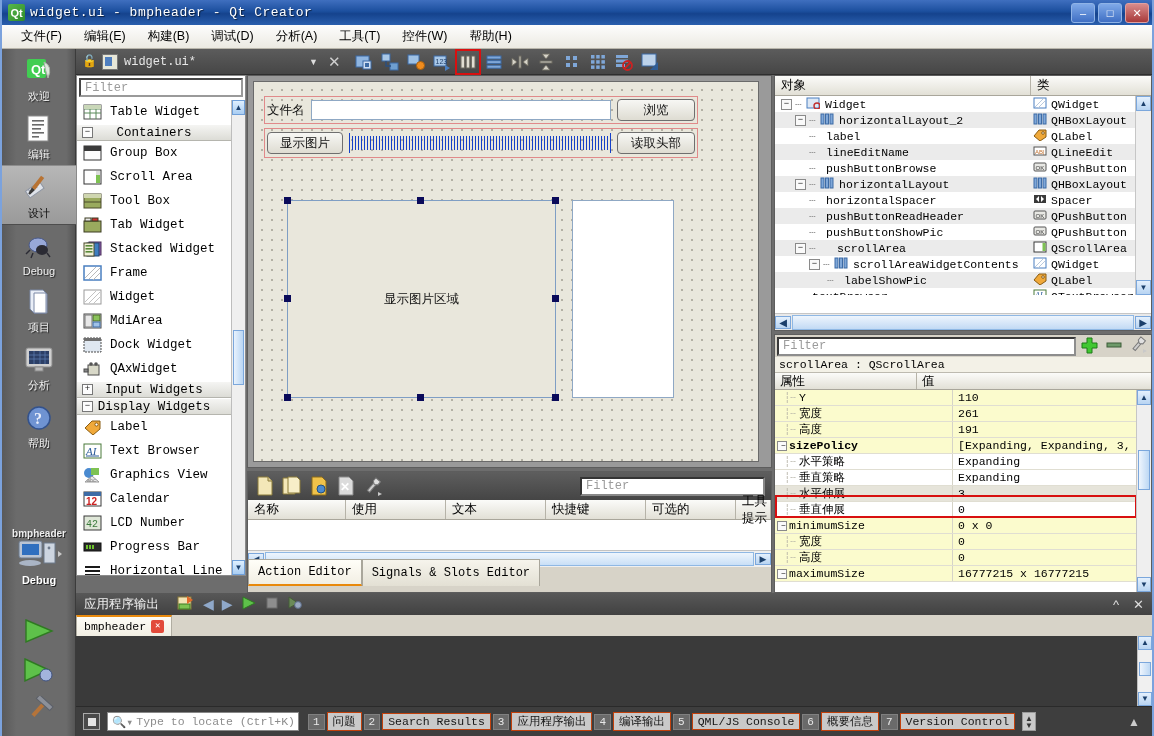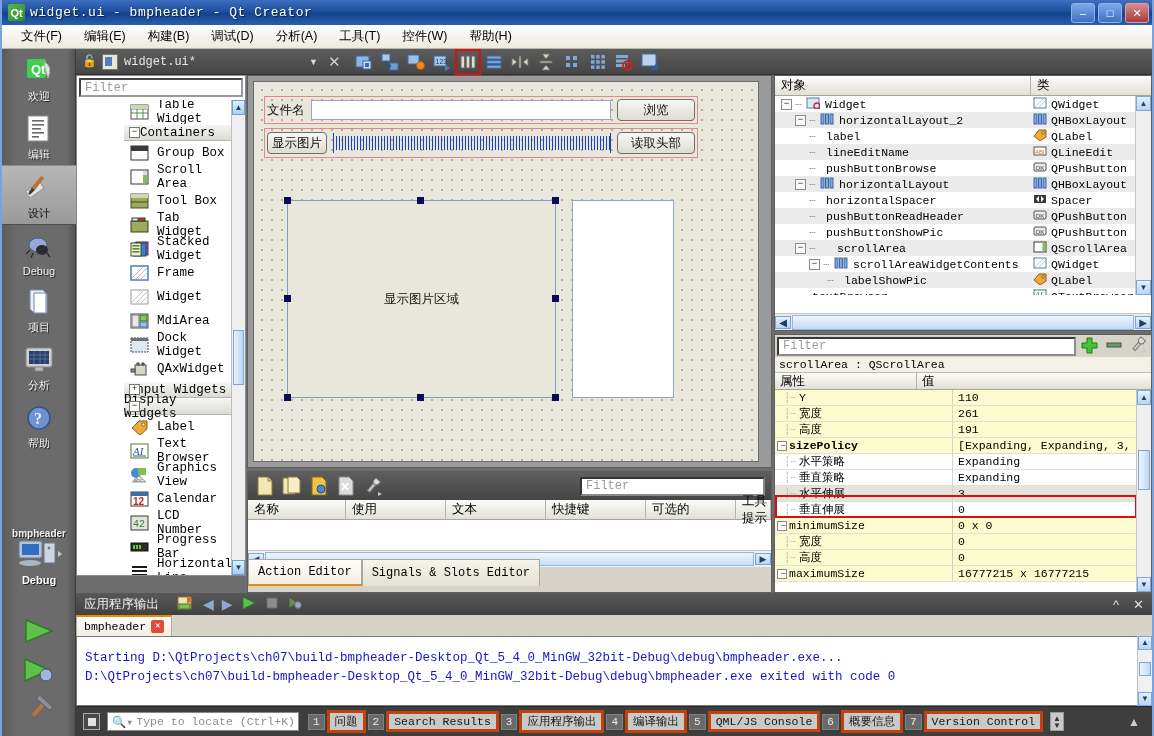--- a/index.html
+++ b/index.html
@@ -67,21 +67,21 @@
      cursor:pointer;position:relative;}
   .tbicon svg{display:block;}
   .tbicon.boxed{outline:2px solid #d81010;outline-offset:1px;}
 
   
   .wbox{position:absolute;left:74px;top:75px;width:170px;bottom:160px;background:#fff;
      border:1px solid #8a8a8a;}
   .wfilter{margin:2px;height:19px;border:2px inset #9a9a9a;background:#fff;
      color:#9b9b9b;font-family:"Liberation Mono","DejaVu Sans Mono",monospace;font-size:12px;
      padding:1px 4px;display:flex;align-items:center;}
-  .wlist{position:absolute;left:0;right:14px;top:24px;bottom:0;overflow:hidden;padding-left:47px;}
+  .wlist{position:absolute;left:0;right:14px;top:24px;bottom:0;overflow:hidden;}
   .witem{height:24px;display:flex;align-items:center;padding-left:6px;font-size:12.5px;
      font-family:"Liberation Mono","DejaVu Sans Mono",monospace;cursor:pointer;}
   .wicon{width:19px;height:17px;margin-right:8px;flex:0 0 19px;}
   .wcat{height:17px;background:linear-gradient(to bottom,#f5f5f3,#dcdcd6);
      border-top:1px solid #fff;border-bottom:1px solid #b5b5ae;
      display:flex;align-items:center;justify-content:center;position:relative;
      font-family:"Liberation Mono","DejaVu Sans Mono",monospace;font-size:12.5px;cursor:pointer;}
   .wcat .exp{position:absolute;left:5px;width:11px;height:11px;border:1px solid #777;background:#fcfcfc;
      font-size:9px;line-height:9px;text-align:center;color:#222;}
   .wscroll{position:absolute;right:0;top:24px;bottom:0;width:14px;background:#efefef;border-left:1px solid #bdbdbd;}
@@ -207,21 +207,21 @@
      display:flex;align-items:center;padding-left:7px;border-top:1px solid #2a2a2a;}
   .sb-sq{width:17px;height:17px;border:1px solid #aaa;background:#4a4a4a;margin-right:7px;
      display:flex;align-items:center;justify-content:center;}
   .sb-sq i{display:block;width:8px;height:8px;background:#e3e3e3;}
   .sb-locate{width:192px;height:19px;background:#fff;border:1px solid #888;display:flex;align-items:center;
      padding-left:4px;gap:3px;font-family:"Liberation Mono","DejaVu Sans Mono",monospace;
      font-size:11.5px;color:#8d8d8d;}
   .sb-tabs{display:flex;align-items:center;margin-left:9px;gap:2px;}
   .sb-num{background:#6a6a6a;color:#e8e8e8;font-size:11px;padding:1px 4px;border:1px solid #808080;
      font-family:"Liberation Mono","DejaVu Sans Mono",monospace;}
-  .sb-lab{background:#c9c9c9;color:#151515;font-size:11.5px;padding:1px 5px;border:3px solid #c2410c;
+  .sb-lab{background:#c9c9c9;color:#151515;font-size:11.5px;padding:1px 5px;border:1px solid #c2410c;
      font-family:"Liberation Mono","DejaVu Sans Mono",monospace;cursor:pointer;}
   .sb-spin{margin-left:5px;width:14px;height:19px;background:#c9c9c9;border:1px solid #9a9a9a;
      font-size:8px;color:#333;display:flex;flex-direction:column;align-items:center;justify-content:center;line-height:7px;}
   .sb-up{margin-left:auto;margin-right:12px;color:#ccc;font-size:12px;cursor:pointer;}
 </style>
 </head>
 <body>
 
 <div id="app">
 
@@ -707,21 +707,21 @@
   <div class="formarea">
     <div class="formcanvas">
 
       <div class="laygroup" style="left:10px;top:14px;right:60px;height:28px;display:flex;align-items:center;gap:6px;">
         <span class="qlabel">文件名</span>
         <span class="qlineedit" style="flex:1;"></span>
         <span class="qbtn" style="width:78px;">浏览</span>
       </div>
 
       <div class="laygroup" style="left:10px;top:46px;right:60px;height:30px;display:flex;align-items:center;gap:6px;">
-        <span class="qbtn" style="width:60px;">显示图片</span>
+        <span class="qbtn" style="width:76px;">显示图片</span>
         <span class="spacerviz" style="flex:1;">
             <span class="bar"></span>
           </span>
         <span class="qbtn" style="width:78px;">读取头部</span>
       </div>
 
       <div class="selbox" style="left:33px;top:118px;width:269px;height:198px;background:#e9e7dc;">
         <span class="centerlbl">显示图片区域</span>
       </div>
       <div class="handle" style="left:30px;top:115px;"></div>
@@ -1188,24 +1188,20 @@
       <span class="out-right">
         <span>^</span>
         <span>✕</span>
       </span>
     </div>
     <div class="out-tabstrip">
       <div class="out-tab">
         <span>bmpheader</span>
         <span class="out-close">✕</span>
       </div>
-    </div>
-    <div class="out-body">
-      <div class="out-line">Starting D:\QtProjects\ch07\build-bmpheader-Desktop_Qt_5_4_0_MinGW_32bit-Debug\debug\bmpheader.exe...</div>
-      <div class="out-line">D:\QtProjects\ch07\build-bmpheader-Desktop_Qt_5_4_0_MinGW_32bit-Debug\debug\bmpheader.exe exited with code 0</div>
     </div>
     <div class="out-vscroll">
       <div style="height:14px;background:linear-gradient(to bottom,#e4f0fd,#b8d4f2);border:1px solid #7ba7dc;font-size:8px;text-align:center;line-height:12px;color:#1b3f6b;">▲</div>
       <div style="position:absolute;left:1px;right:1px;top:26px;height:14px;background:linear-gradient(to right,#eef5fd,#bdd8f4);border:1px solid #7ba7dc;"></div>
       <div style="position:absolute;bottom:0;left:0;right:0;height:14px;background:linear-gradient(to bottom,#e4f0fd,#b8d4f2);border:1px solid #7ba7dc;font-size:8px;text-align:center;line-height:12px;color:#1b3f6b;">▼</div>
     </div>
   </div>
 
   <div class="statusbar">
     <div class="sb-sq">

